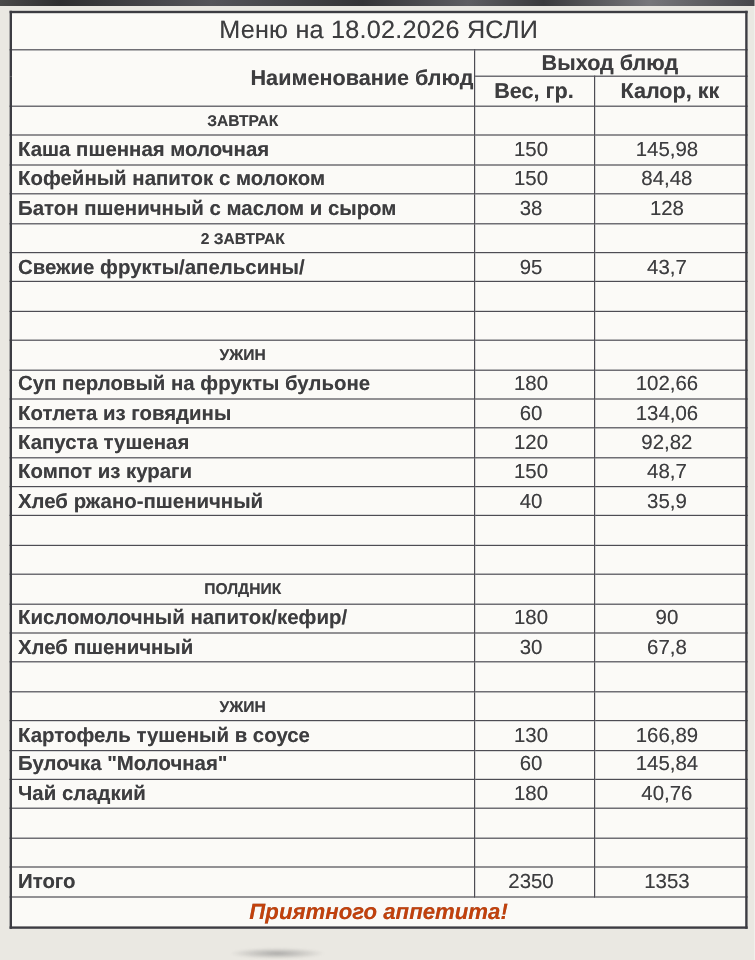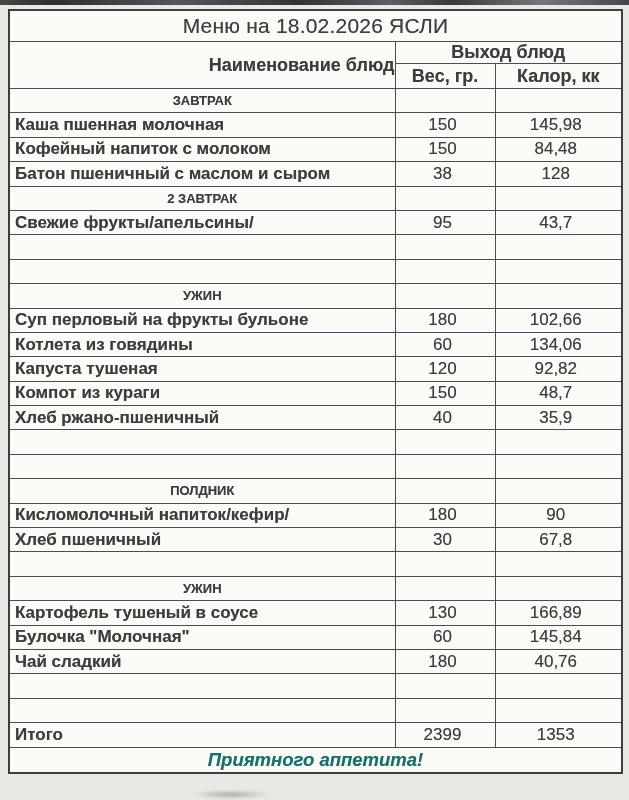--- a/index.html
+++ b/index.html
@@ -70,21 +70,21 @@
     font-weight: bold;
     padding-left: 0;
     font-size: 13px;
   }
   .footer-cell {
     height: 24px;
     text-align: center;
     font-style: italic;
     font-weight: bold;
     font-size: 18.5px;
-    color: #0f766e;
+    color: #c2410c;
   }
   .smudge {
     position: absolute;
     left: 192px; top: 790px;
     width: 78px; height: 9px;
     background: radial-gradient(ellipse at center,
       rgba(110,110,112,0.5) 0%, rgba(110,110,112,0) 72%);
     filter: blur(1px);
   }
 </style>
@@ -239,21 +239,21 @@
           <td class="num"></td>
           <td class="num"></td>
         </tr>
         <tr class="empty">
           <td class="name"></td>
           <td class="num"></td>
           <td class="num"></td>
         </tr>
         <tr class="total">
           <td class="name">Итого</td>
-          <td class="num">2399</td>
+          <td class="num">2350</td>
           <td class="num">1353</td>
         </tr>
       </tbody>
     <tfoot>
       <tr>
         <td colspan="3" class="footer-cell">Приятного аппетита!</td>
       </tr>
     </tfoot>
   </table>
 

